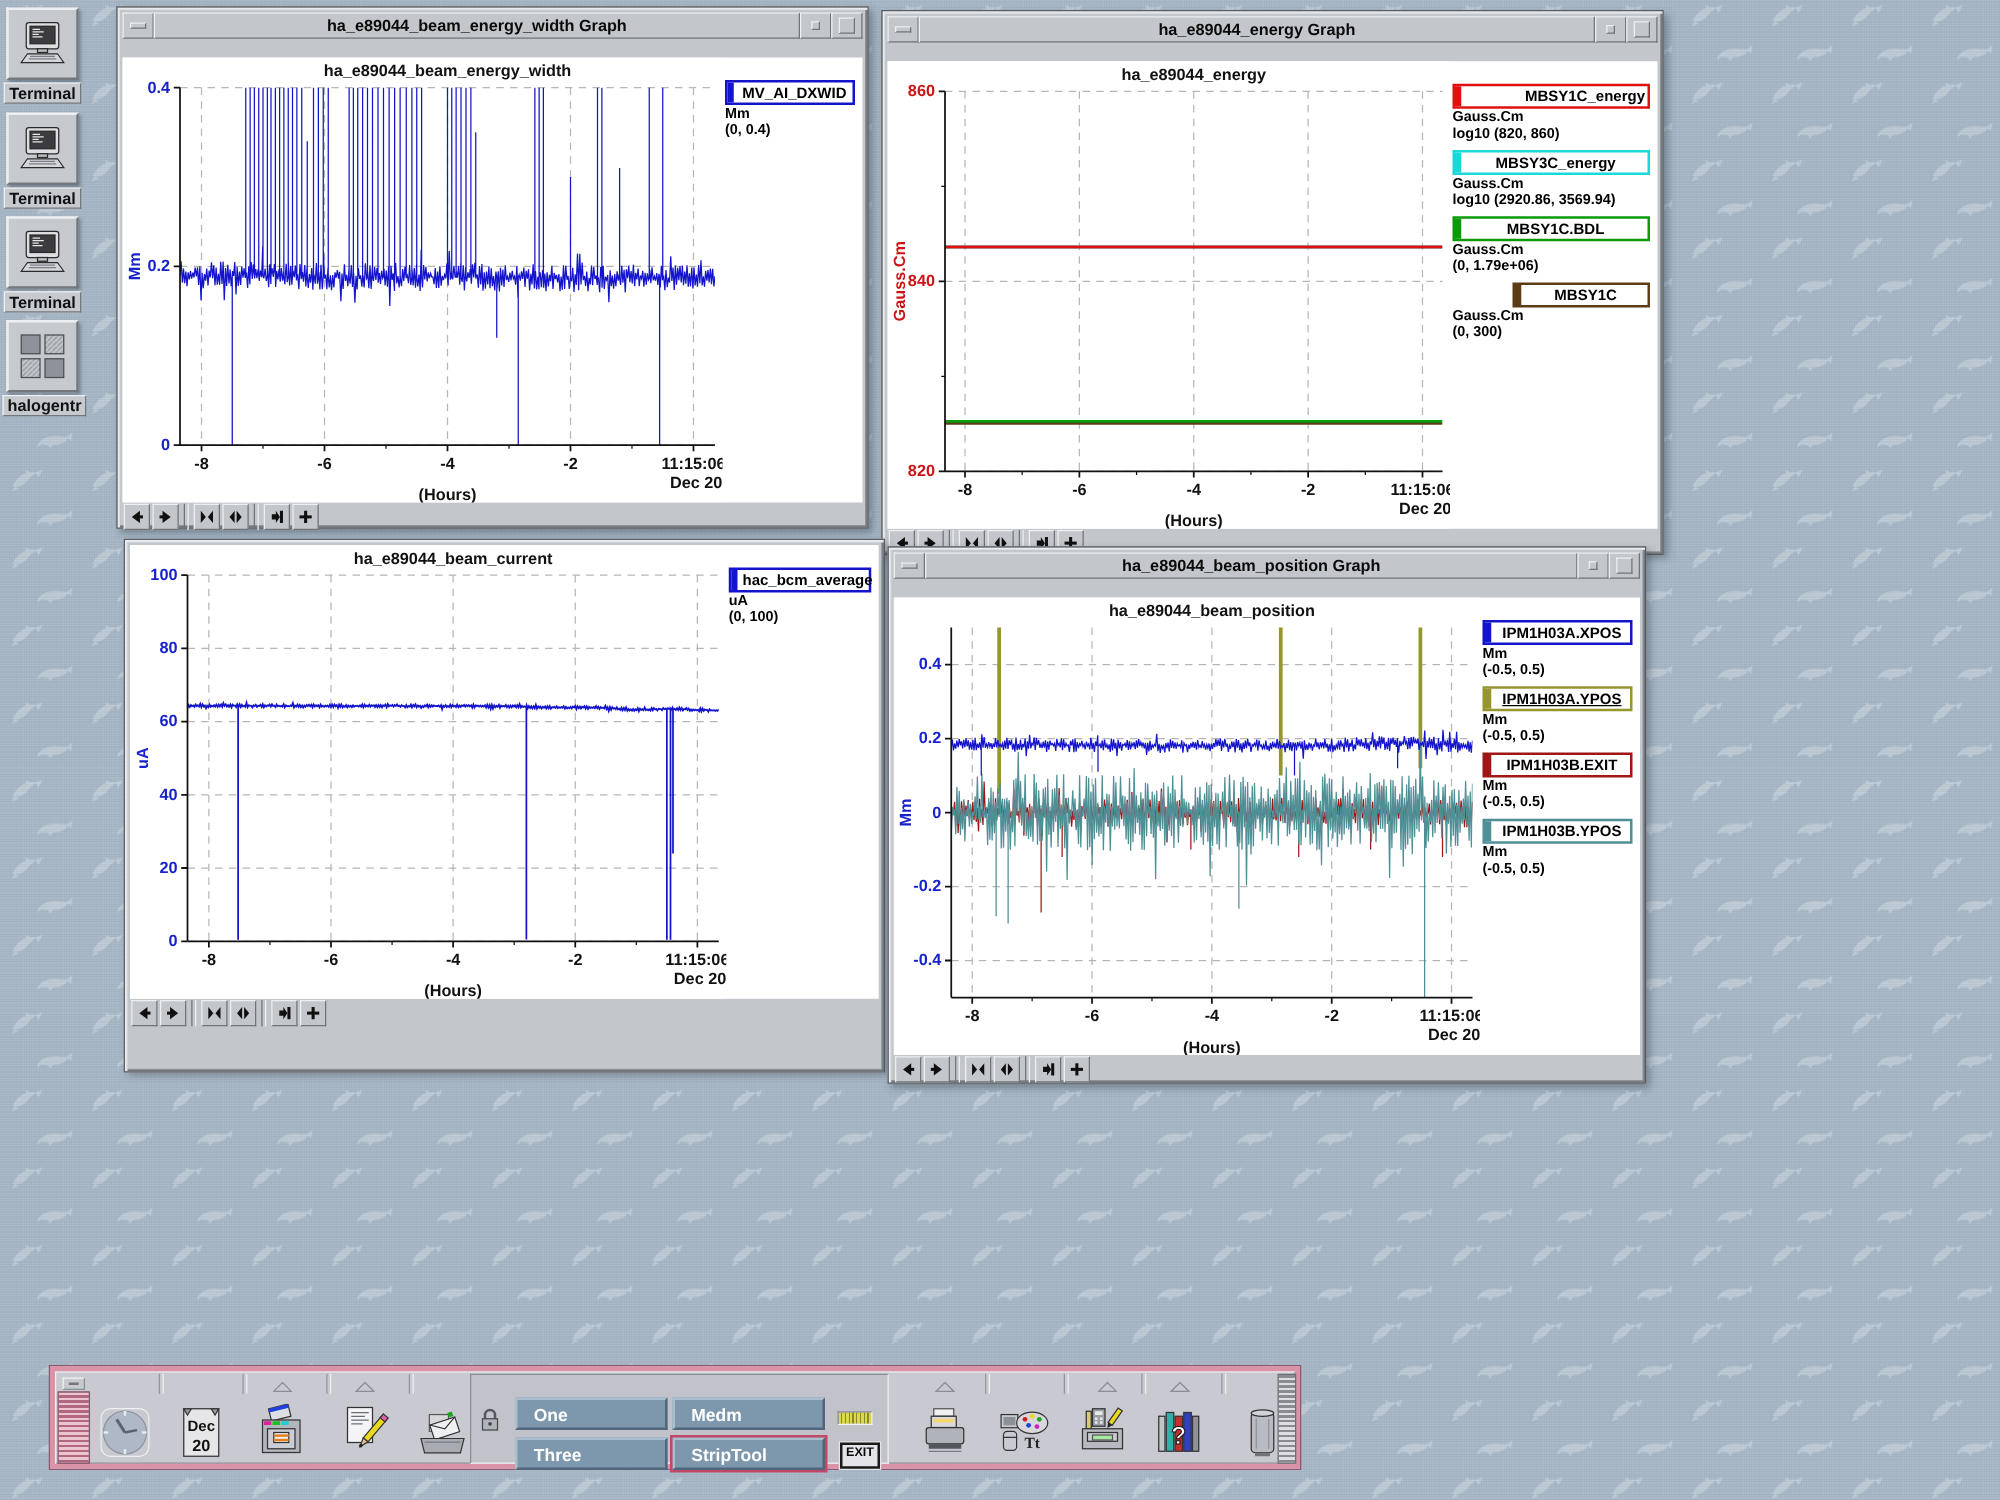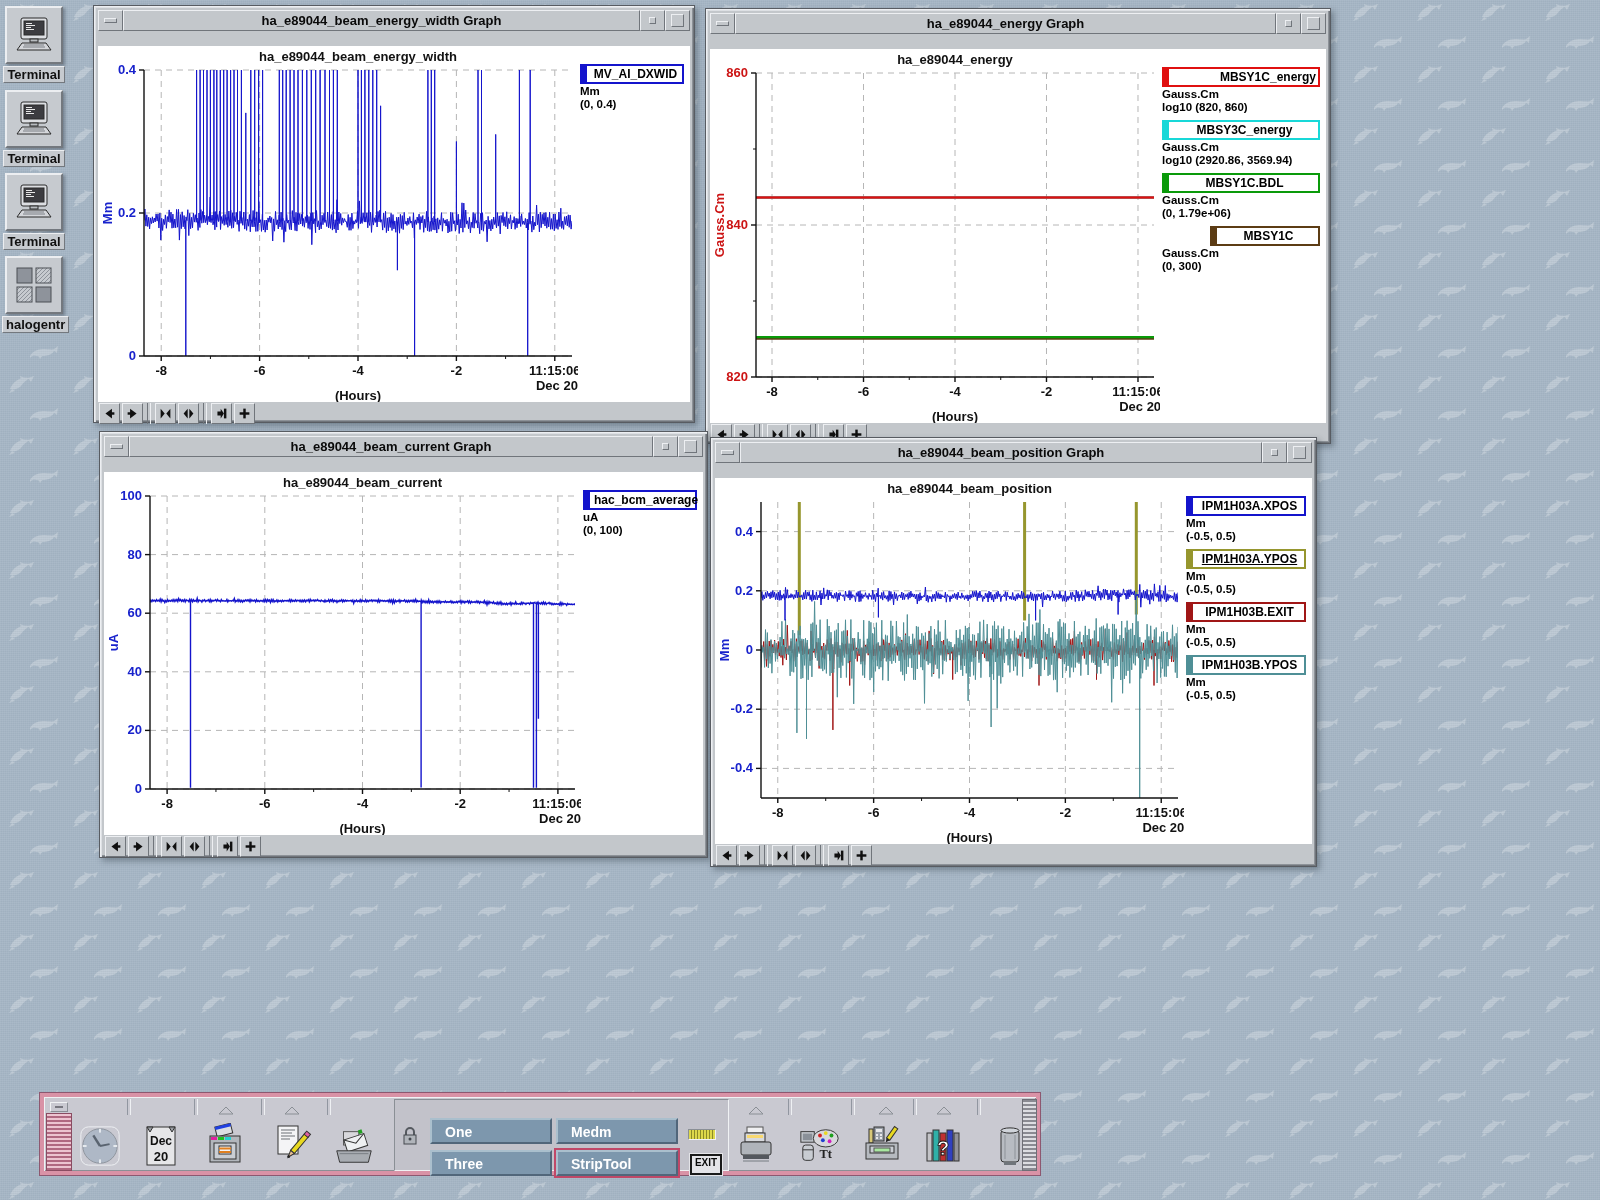--- a/index.html
+++ b/index.html
@@ -57,21 +57,21 @@
     border:1px solid #8a4c62}
   .grip-right{left:978px;top:2px;width:13px;height:70px;
     background:repeating-linear-gradient(0deg,#8a8a92 0 2px,#dddde2 2px 4px);
     border:1px solid #6e6e76}
   .panel-dash{left:6px;top:5px;width:16px;height:8px;background:#c9c9d1;
     border:1px solid;border-color:#f0f2f4 #8a8f95 #8a8f95 #f0f2f4;display:flex;align-items:center;justify-content:center}
   .panel-dash div{width:8px;height:2px;background:#77777f}
   .slot-sep{top:2px;width:2px;height:16px;border-left:1px solid #9196a0;border-right:1px solid #eef0f3}
   .sub-arrow{top:4px}
   .picon{top:24px;width:44px;height:50px;display:flex;align-items:center;justify-content:center}
-  .ws-area{left:350px;top:2px;width:333px;height:70px;background:#c2c2ca;
+  .ws-area{left:332px;top:2px;width:333px;height:70px;background:#c2c2ca;
     border:1px solid;border-color:#8a8f95 #f0f2f4 #f0f2f4 #8a8f95}
   .ws-btn{position:absolute;width:122px;height:26px;background:#7d97ad;color:#fff;
     font-size:14px;font-weight:bold;line-height:24px;padding-left:13px;box-sizing:border-box;
     border:2px solid;border-color:#aabfcd #51667a #51667a #aabfcd;white-space:nowrap}
   .ws-btn.active{outline:2px solid #c04868}
   .busy-light{left:293px;top:29px;width:26px;height:9px;
     background:repeating-linear-gradient(90deg,#ddd84a 0 2px,#8a8a28 2px 3px);
     border:1px solid;border-color:#8a8f95 #f0f2f4 #f0f2f4 #8a8f95}
   .exit-btn{left:295px;top:54px;width:28px;height:17px;background:#e4e4e8;color:#0a0a0a;
     border:2px solid #1a1a1a;font-size:10px;font-weight:bold;text-align:center;line-height:13px;
@@ -410,32 +410,20 @@
       <div class="tool-btn">
         <svg width="13" height="13" viewBox="0 0 16 16" fill="#101010">
           <rect x="6.5" y="2" width="3" height="12"></rect>
           <rect x="2" y="6.5" width="12" height="3"></rect>
         </svg>
       </div>
     </div>
 </div>
 
 <div class="window" id="w3">
-  <div class="titlebar">
-    <div class="tb-btn">
-        <div class="glyph-dash"></div>
-      </div>
-    <div class="tb-title">ha_e89044_beam_current Graph</div>
-    <div class="tb-btn">
-        <div class="glyph-dot"></div>
-      </div>
-    <div class="tb-btn">
-        <div class="glyph-square"></div>
-      </div>
-  </div>
   <div class="content" style="height:363px">
     <svg class="chart" width="477" height="363">
         <rect x="0" y="0" width="477" height="363" fill="#ffffff"></rect>
         <defs>
           <clipPath id="clip2">
             <rect x="46" y="24" width="425" height="293"></rect>
           </clipPath>
         </defs>
         <line x1="63.097701149425276" y1="24" x2="63.097701149425276" y2="317" stroke="#b6b6b6" stroke-dasharray="6,5"></line>
         <line x1="160.79885057471265" y1="24" x2="160.79885057471265" y2="317" stroke="#b6b6b6" stroke-dasharray="6,5"></line>

